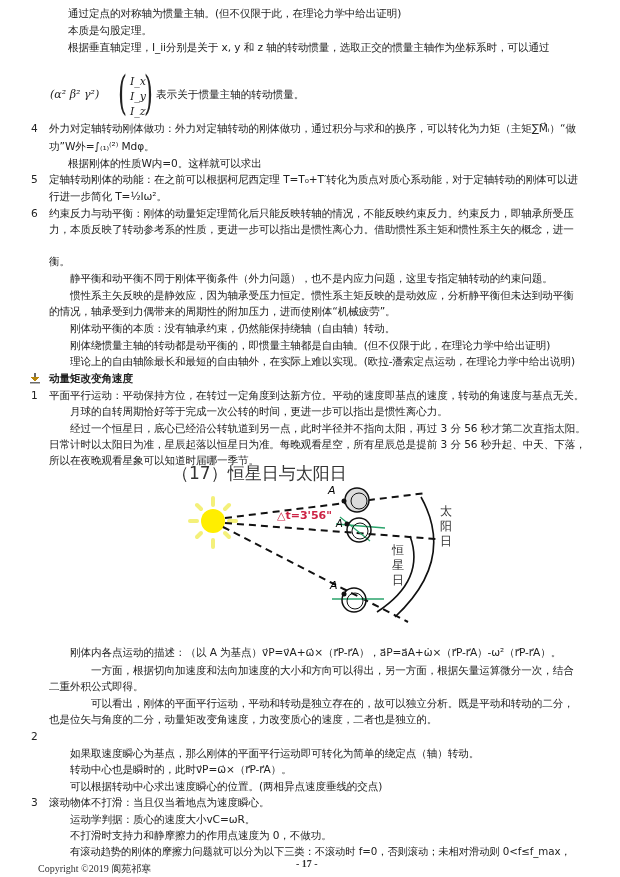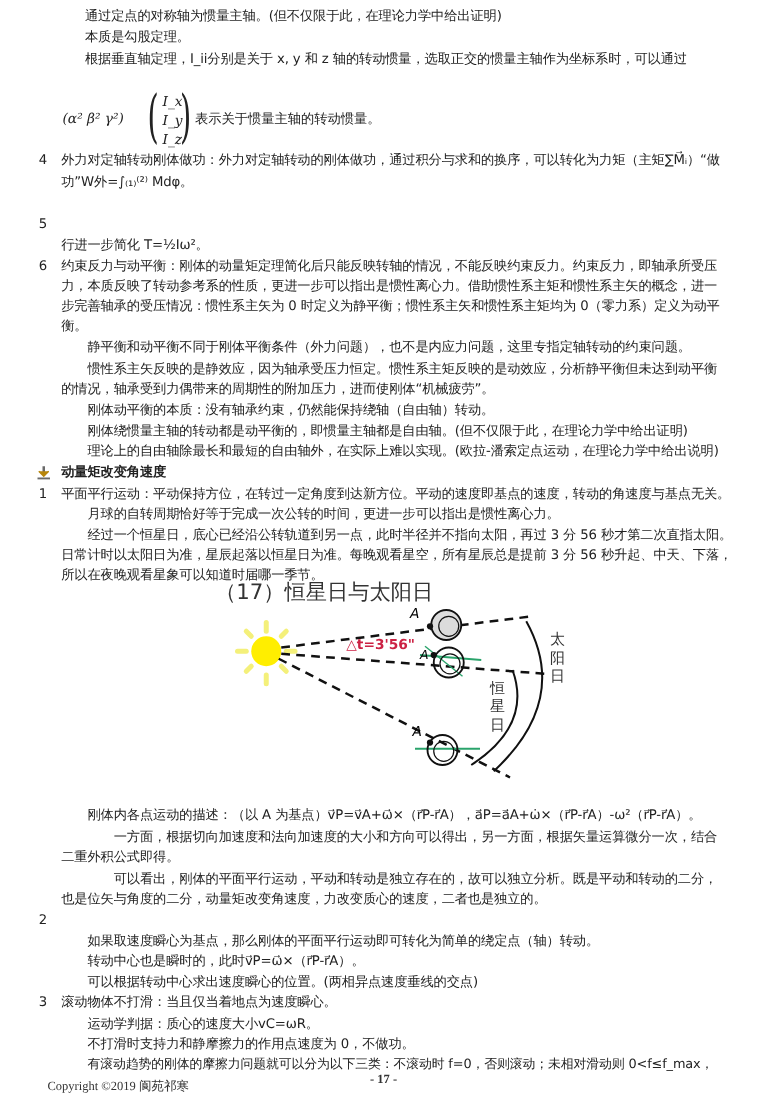--- a/index.html
+++ b/index.html
@@ -32,28 +32,29 @@
       <span style="display:block">I_y</span>
       <span style="display:block">I_z</span>
     </span>
     <span style="position:absolute;left:94px;top:-4px;font-size:46px;font-style:normal;line-height:46px;transform:scaleX(0.5);transform-origin:left">)</span>
     <span style="position:absolute;left:106px;top:14px;white-space:nowrap;font-family:Liberation Mono, monospace;font-style:normal;font-size:10.6px">表示关于惯量主轴的转动惯量。</span>
   </div>
 
   <div class="num" style="left:31px;top:121px">4</div>
   <div class="ln" style="left:49px;top:121px">外力对定轴转动刚体做功：外力对定轴转动的刚体做功，通过积分与求和的换序，可以转化为力矩（主矩∑M⃗ᵢ）“做</div>
   <div class="ln" style="left:49px;top:139px">功”W外=∫₍₁₎⁽²⁾ Mdφ。</div>
+  <div class="ln" style="left:68px;top:156px">根据刚体的性质W内=0。这样就可以求出</div>
 
   <div class="num" style="left:31px;top:172px">5</div>
+  <div class="ln" style="left:49px;top:172px">定轴转动刚体的动能：在之前可以根据柯尼西定理 T=T₀+T′转化为质点对质心系动能，对于定轴转动的刚体可以进</div>
   <div class="ln" style="left:49px;top:189px">行进一步简化 T=½Iω²。</div>
 
   <div class="num" style="left:31px;top:206px">6</div>
   <div class="ln" style="left:49px;top:206px">约束反力与动平衡：刚体的动量矩定理简化后只能反映转轴的情况，不能反映约束反力。约束反力，即轴承所受压</div>
   <div class="ln" style="left:49px;top:222px">力，本质反映了转动参考系的性质，更进一步可以指出是惯性离心力。借助惯性系主矩和惯性系主矢的概念，进一</div>
-  <div class="ln" style="left:49px;top:238px">步完善轴承的受压情况：惯性系主矢为 0 时定义为静平衡；惯性系主矢和惯性系主矩均为 0（零力系）定义为动平</div>
   <div class="ln" style="left:49px;top:254px">衡。</div>
   <div class="ln" style="left:70px;top:271px">静平衡和动平衡不同于刚体平衡条件（外力问题），也不是内应力问题，这里专指定轴转动的约束问题。</div>
   <div class="ln" style="left:70px;top:288px">惯性系主矢反映的是静效应，因为轴承受压力恒定。惯性系主矩反映的是动效应，分析静平衡但未达到动平衡</div>
   <div class="ln" style="left:49px;top:304px">的情况，轴承受到力偶带来的周期性的附加压力，进而使刚体“机械疲劳”。</div>
   <div class="ln" style="left:70px;top:321px">刚体动平衡的本质：没有轴承约束，仍然能保持绕轴（自由轴）转动。</div>
   <div class="ln" style="left:70px;top:338px">刚体绕惯量主轴的转动都是动平衡的，即惯量主轴都是自由轴。(但不仅限于此，在理论力学中给出证明)</div>
   <div class="ln" style="left:70px;top:354px">理论上的自由轴除最长和最短的自由轴外，在实际上难以实现。(欧拉-潘索定点运动，在理论力学中给出说明)</div>
 
   <svg style="position:absolute;left:29px;top:372px" width="12" height="12">
     <path d="M6 1 L6 8" stroke="#6a6a6a" stroke-width="2"></path>

